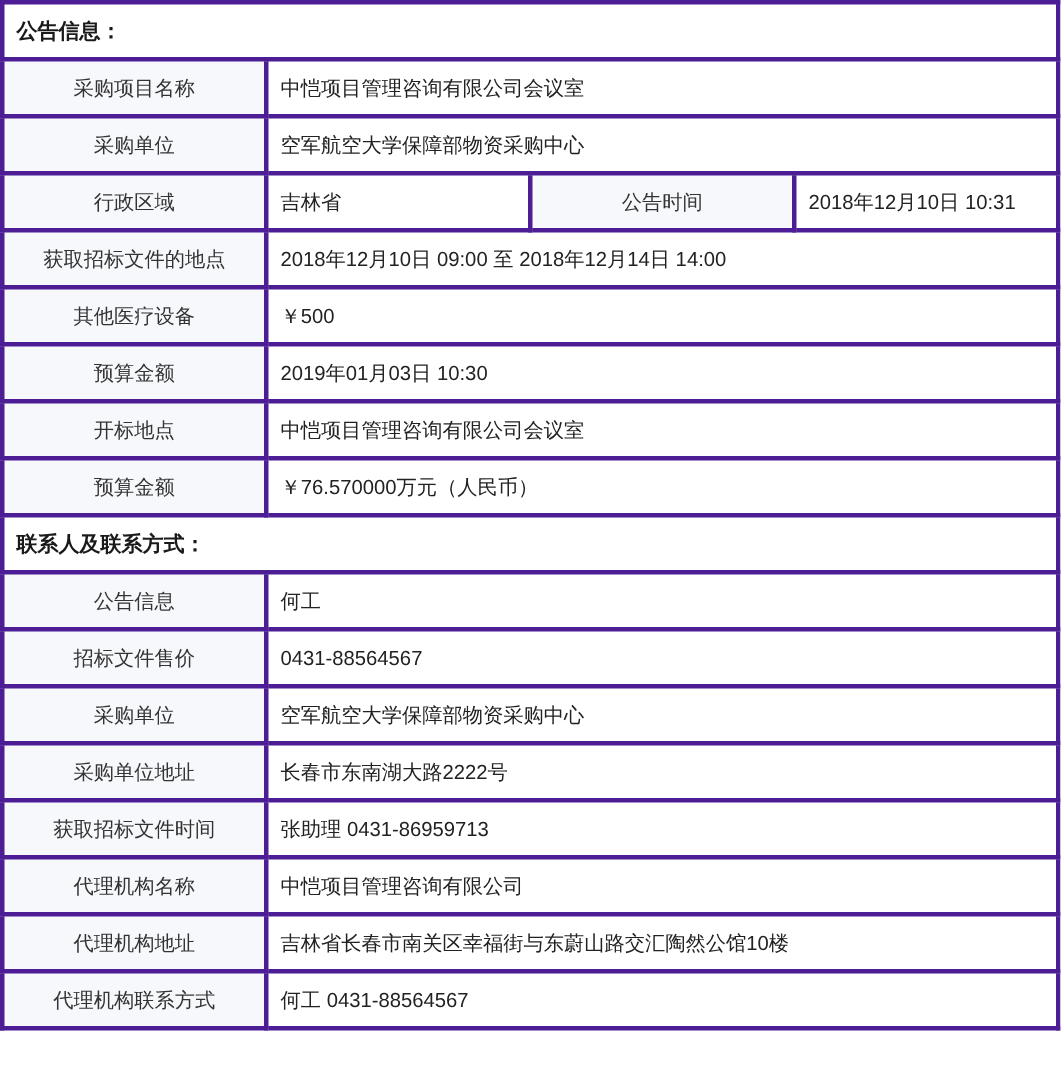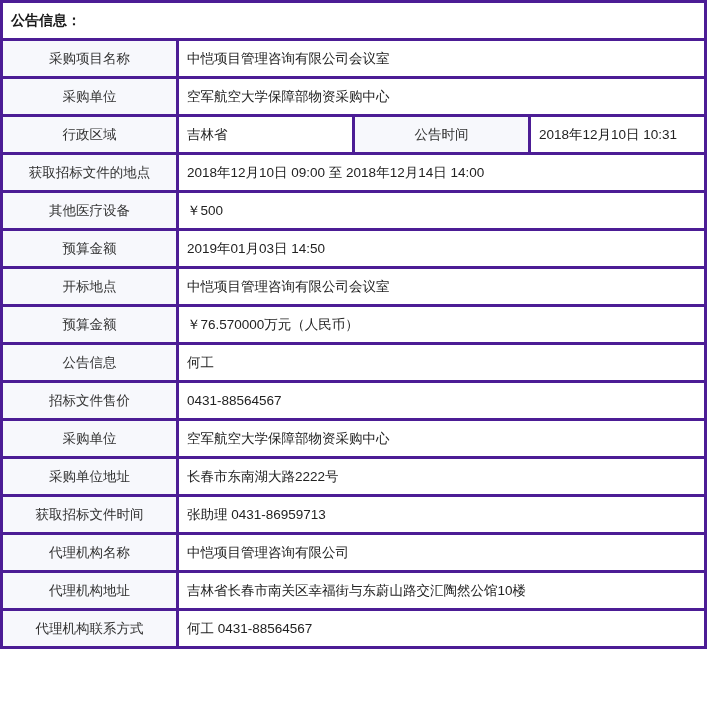--- a/index.html
+++ b/index.html
@@ -91,33 +91,36 @@
       </tr>
 
       <tr>
         <td class="label">其他医疗设备</td>
         <td class="value" colspan="3">￥500</td>
       </tr>
 
 
       <tr>
         <td class="label">预算金额</td>
-        <td class="value" colspan="3">2019年01月03日 14:50</td>
+        <td class="value" colspan="3">2019年01月03日 10:30</td>
       </tr>
 
       <tr>
         <td class="label">开标地点</td>
         <td class="value" colspan="3">中恺项目管理咨询有限公司会议室</td>
       </tr>
 
       <tr>
         <td class="label">预算金额</td>
         <td class="value" colspan="3">￥76.570000万元（人民币）</td>
       </tr>
 
+      <tr class="row-title">
+        <td class="title-cell" colspan="4">联系人及联系方式：</td>
+      </tr>
 
       <tr>
         <td class="label">公告信息</td>
         <td class="value" colspan="3">何工</td>
       </tr>
 
       <tr>
         <td class="label">招标文件售价</td>
         <td class="value" colspan="3">0431-88564567</td>
       </tr>

